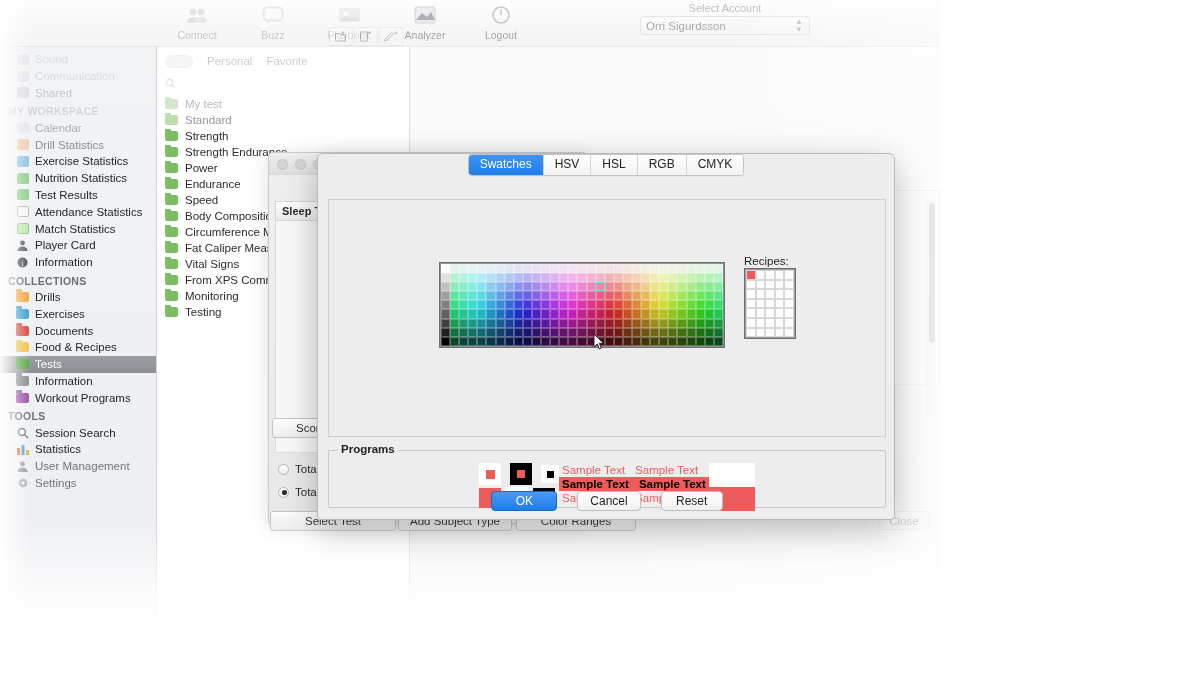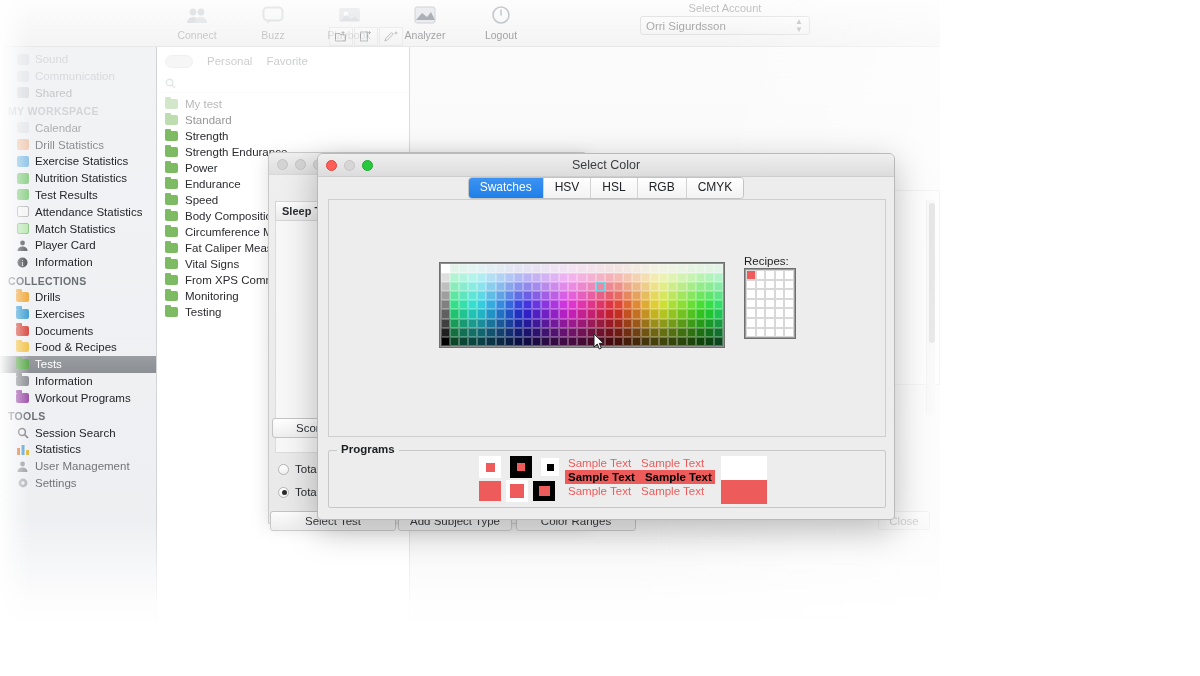--- a/index.html
+++ b/index.html
@@ -182,21 +182,21 @@
   .recent-grid { display:grid; grid-template-columns: repeat(5, 9.6px); grid-auto-rows:9.6px;
                  border:1px solid #6f6f6f; background:#9b9b9b; padding:1px; }
   .rc { width:9.6px; height:9.6px; background:#ffffff; border:0.5px solid #d8d8d8; }
 
   .preview {
     position:absolute; left:10px; top:296px; width:558px; height:58px;
     border:1px solid #c8c8c8; border-radius:2px;
   }
   .preview-legend { position:absolute; left:8px; top:-8px; background:#ededed; padding:0 4px;
                     font-size:11.5px; font-weight:bold; color:#1d1f22;}
-  .pv-inner { position:absolute; left:150px; top:5px; display:flex; gap:6px; align-items:flex-start;}
+  .pv-inner { position:absolute; left:150px; top:12px; display:flex; align-items:flex-start;}
   .pv-col { display:flex; flex-direction:column; gap:3px; }
   .pv-sw-row { display:flex; gap:9px; align-items:center; }
   .chip { background:#fff; display:flex; align-items:center; justify-content:center; }
   .pv-text-block { display:flex; flex-direction:column; }
   .pv-text-row { display:flex; gap:10px; font-size:11.5px; padding:1px 3px; white-space:nowrap; }
 
   .dlg-buttons { position:absolute; left:0; bottom:8px; width:578px; display:flex; justify-content:center; gap:20px;}
   .dbtn { min-width:62px; height:20px; padding:0 12px; border:1px solid #bfbfbf; border-radius:4px;
           background:linear-gradient(180deg,#ffffff,#f0f0f0); font-size:12px; color:#1f2125;
           display:flex; align-items:center; justify-content:center; }
@@ -572,28 +572,20 @@
     <div class="bot-btn" style="left:270px; top:511px; width:126px;">Select Test</div>
     <div class="bot-btn" style="left:398px; top:511px; width:114px;">Add Subject Type</div>
     <div class="bot-btn" style="left:516px; top:511px; width:120px;">Color Ranges</div>
 
     <div class="app-fade-right"></div>
     <div class="bottom-fade"></div>
     <div class="left-fade"></div>
   </div>
 
   <div class="dialog">
-    <div class="dlg-title">
-      <div class="dlg-dots">
-        <span class="dot r"></span>
-        <span class="dot y"></span>
-        <span class="dot gr"></span>
-      </div>
-      <span>Select Color</span>
-    </div>
 
     <div class="tabs">
       <div class="tabrow">
         <div class="tab active">Swatches</div>
         <div class="tab">HSV</div>
         <div class="tab">HSL</div>
         <div class="tab">RGB</div>
         <div class="tab">CMYK</div>
       </div>
     </div>
@@ -961,18 +953,23 @@
             <span>Sample Text</span>
           </div>
         </div>
         <div style="display:flex;flex-direction:column;">
           <span id="pvw" style="width:46px;height:24px;background:#fff;display:block;"></span>
           <span id="pvr" style="width: 46px; height: 24px; display: block; background: rgb(238, 91, 91);"></span>
         </div>
       </div>
     </div>
 
+    <div class="dlg-buttons">
+      <div class="dbtn primary">OK</div>
+      <div class="dbtn">Cancel</div>
+      <div class="dbtn">Reset</div>
+    </div>
   </div>
 
   <svg class="cursor" viewBox="0 0 12 18">
     <path d="M1 1 L1 14 L4.3 11 L6.3 16 L8.3 15.1 L6.3 10.3 L10.5 10.3 Z" fill="#fff" stroke="#222" stroke-width="1"></path>
   </svg>
 </div>
 
 </body></html>

